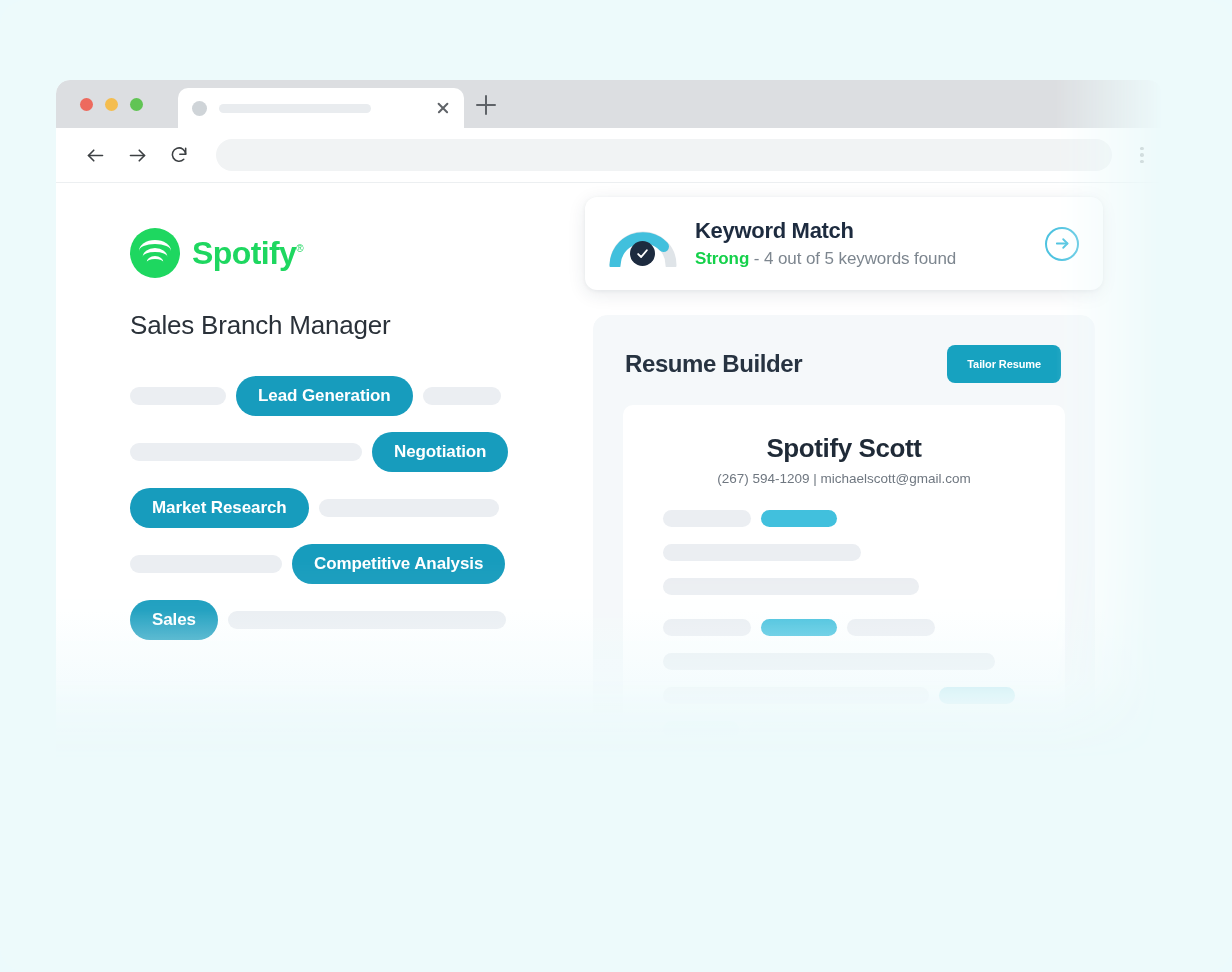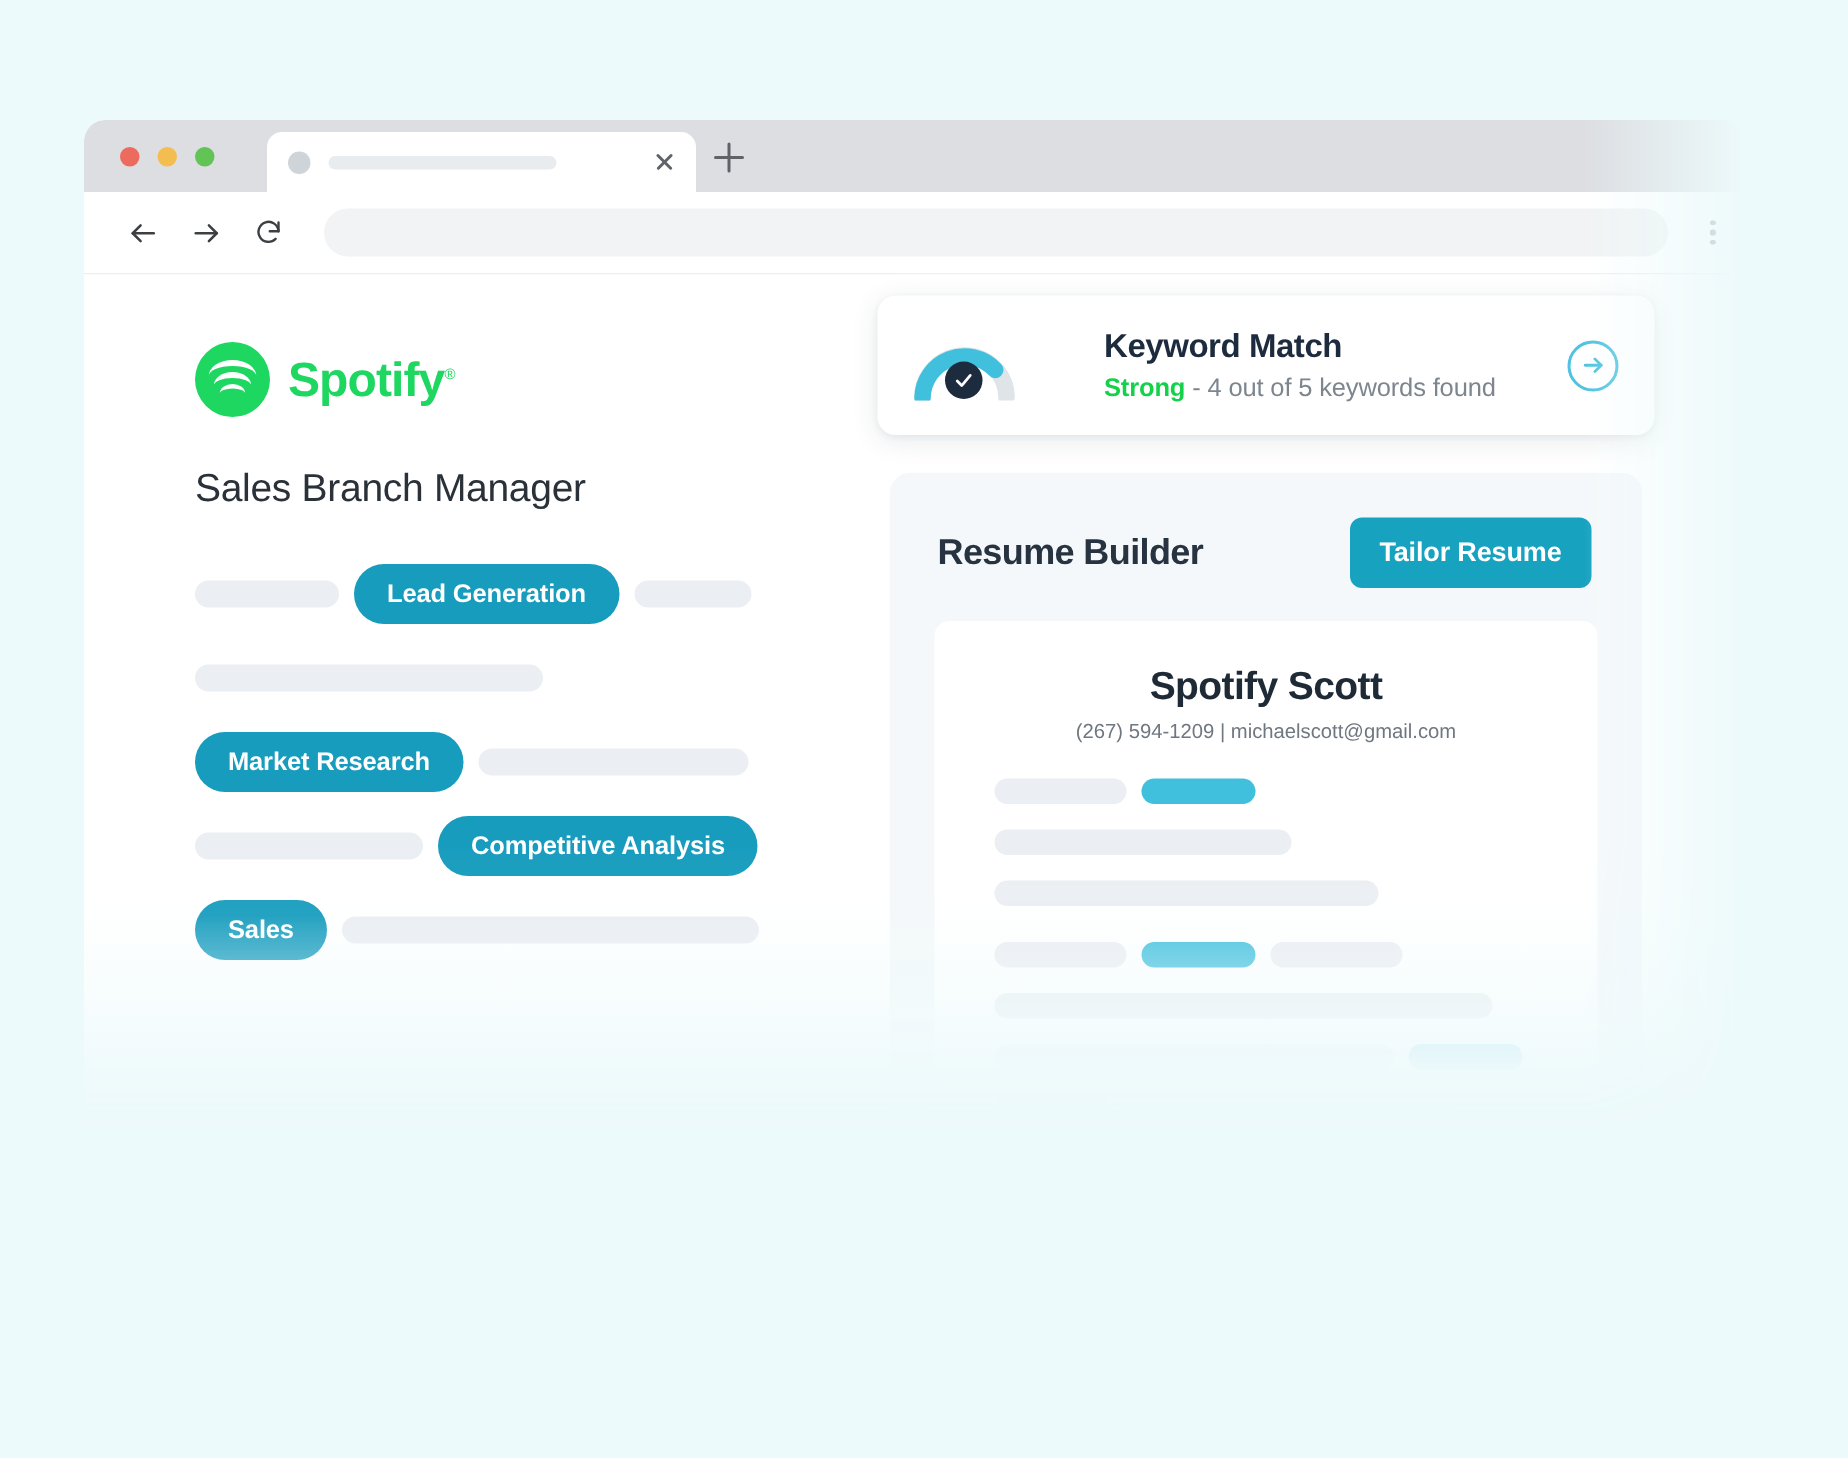--- a/index.html
+++ b/index.html
@@ -260,21 +260,20 @@
     left: 529px;
     top: 14px;
     width: 518px;
     height: 93px;
     background: #ffffff;
     border-radius: 12px;
     box-shadow: 0 4px 18px rgba(26,52,71,0.10), 0 1px 4px rgba(26,52,71,0.06);
     display: flex;
     align-items: center;
     padding: 0 24px 0 22px;
-    gap: 41px;
   }
 
   #gauge-icon {
     position: relative;
     width: 72px; height: 46px;
     flex: 0 0 auto;
   }
   #gauge-icon svg { display: block; }
   #gauge-check {
     position: absolute;
@@ -337,21 +336,21 @@
   }
   #resume-builder-title {
     font-size: 24px;
     font-weight: bold;
     color: #273341;
     letter-spacing: -0.4px;
   }
   #tailor-resume-button {
     background: #17a2c0;
     color: #ffffff;
-    font-size: 18px;
+    font-size: 11px;
     font-weight: bold;
     border: none;
     border-radius: 8px;
     padding: 13px 20px;
     font-family: inherit;
     letter-spacing: -0.1px;
     cursor: pointer;
   }
 
   #resume-document {
@@ -470,20 +469,21 @@
         <div id="skill-rows">
 
           <div class="skill-row">
             <span class="skeleton-bar" style="width:96px"></span>
             <span class="skill-pill">Lead Generation</span>
             <span class="skeleton-bar" style="width:78px"></span>
           </div>
 
           <div class="skill-row">
             <span class="skeleton-bar" style="width:232px"></span>
+            <span class="skill-pill">Negotiation</span>
           </div>
 
           <div class="skill-row">
             <span class="skill-pill">Market Research</span>
             <span class="skeleton-bar" style="width:180px"></span>
           </div>
 
           <div class="skill-row">
             <span class="skeleton-bar" style="width:152px"></span>
             <span class="skill-pill">Competitive Analysis</span>

